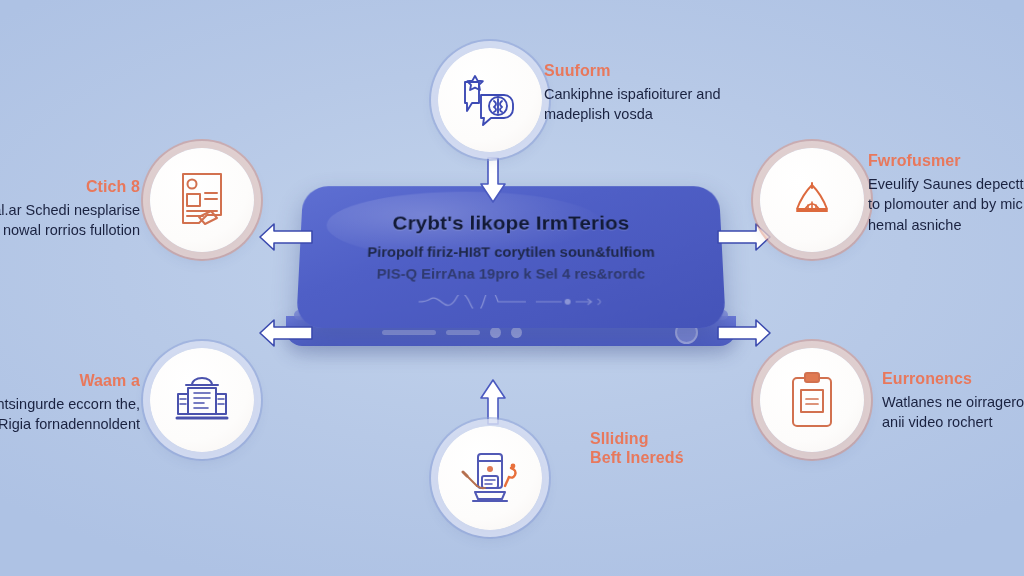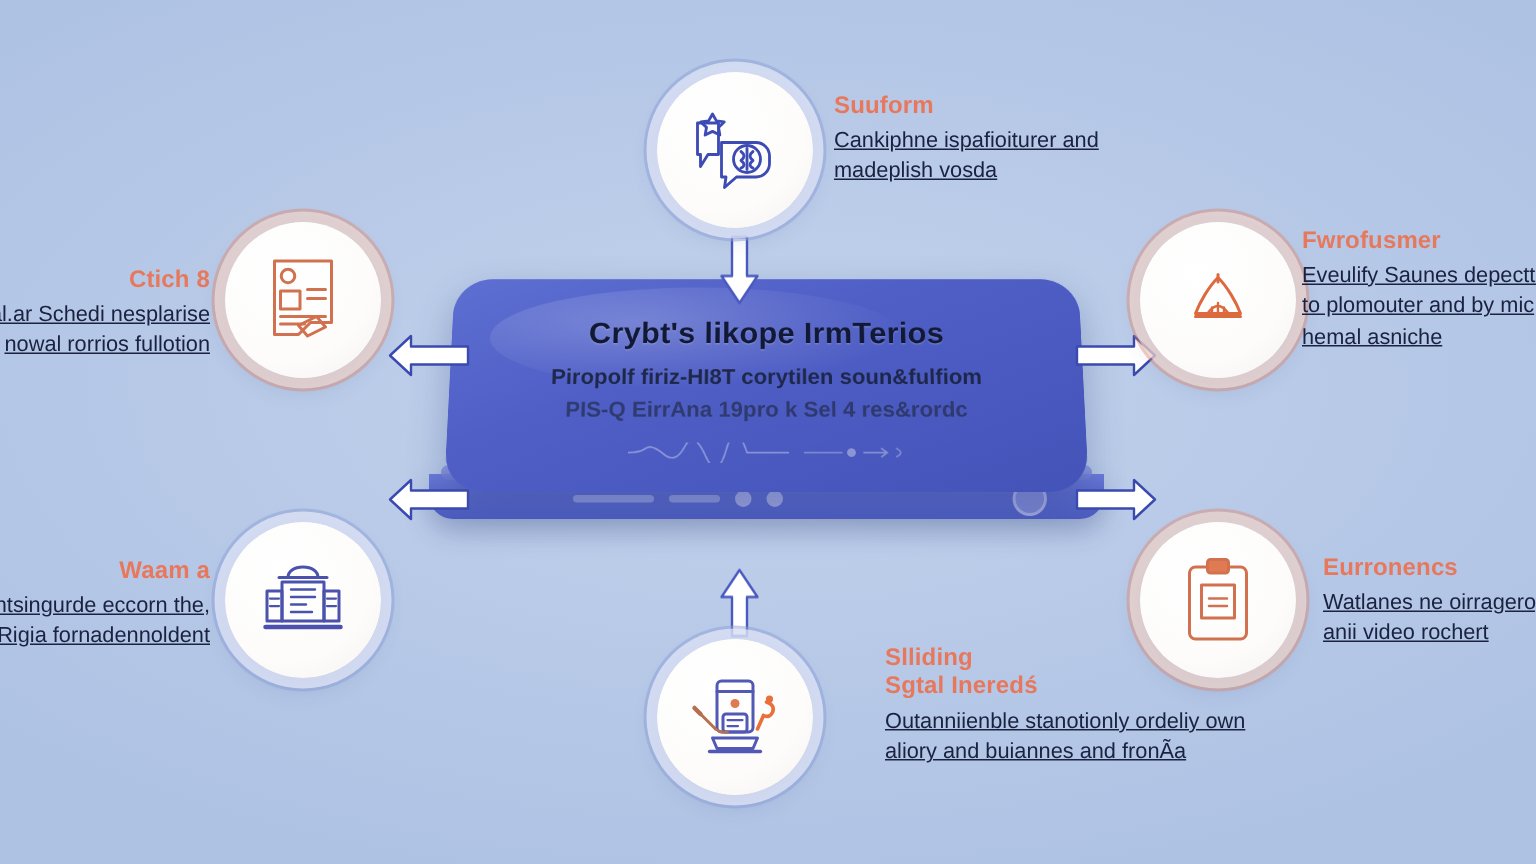--- a/index.html
+++ b/index.html
@@ -195,25 +195,24 @@
     font-weight: bold;
     color: #e8785c;
     letter-spacing: .1px;
     line-height: 1.18;
   }
   .tblock p {
     margin: 0;
     font-size: 14.5px;
     line-height: 1.42;
     color: #1a2240;
-    text-decoration: underline;
   }
   .tblock.right-align { text-align: right; }
 
-  .txt-top    { left: 556px; top: 62px;  width: 240px; }
+  .txt-top    { left: 544px; top: 62px;  width: 240px; }
   .txt-left   { left: -30px; top: 178px; width: 170px; }
   .txt-right  { left: 868px; top: 152px; width: 185px; }
   .txt-bleft  { left: -28px; top: 372px; width: 168px; }
   .txt-bright { left: 882px; top: 370px; width: 175px; }
   .txt-bottom { left: 590px; top: 430px; width: 245px; }
 
   
   .arrow {
     position: absolute;
     pointer-events: none;
@@ -411,18 +410,17 @@
   </div>
 
   <div class="tblock txt-bright">
     <h3>Eurronencs</h3>
     <p>Watlanes ne oirrageroply anii video rochert</p>
   </div>
 
   <div class="tblock txt-bottom">
     <h3>
       <span>Slliding</span><br>
-      <span>Sgtal Ineredś</span>
+      <span>Beft Ineredś</span>
     </h3>
-    <p>Outanniienble stanotionly ordeliy own aliory and buiannes and fronÃa</p>
   </div>
 
 </div>
 
 </body></html>

